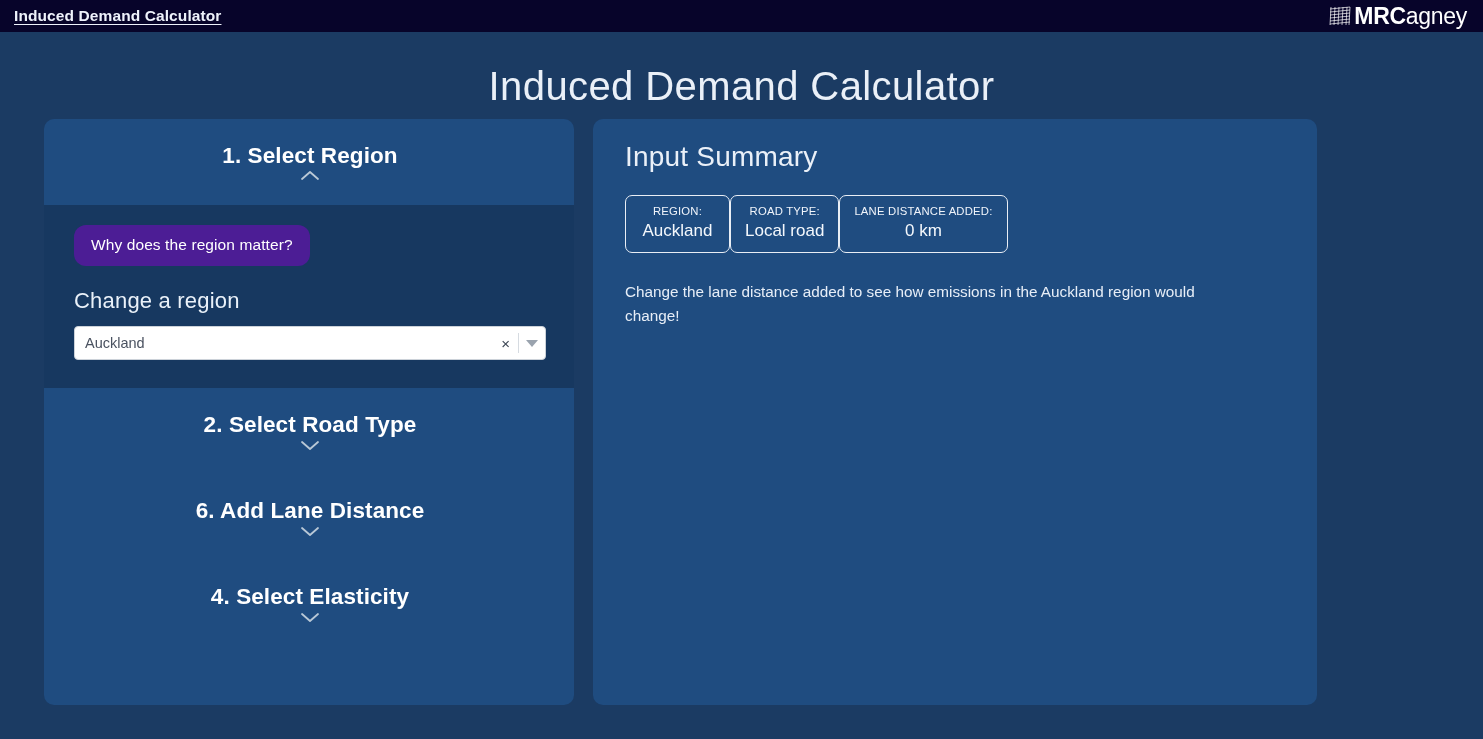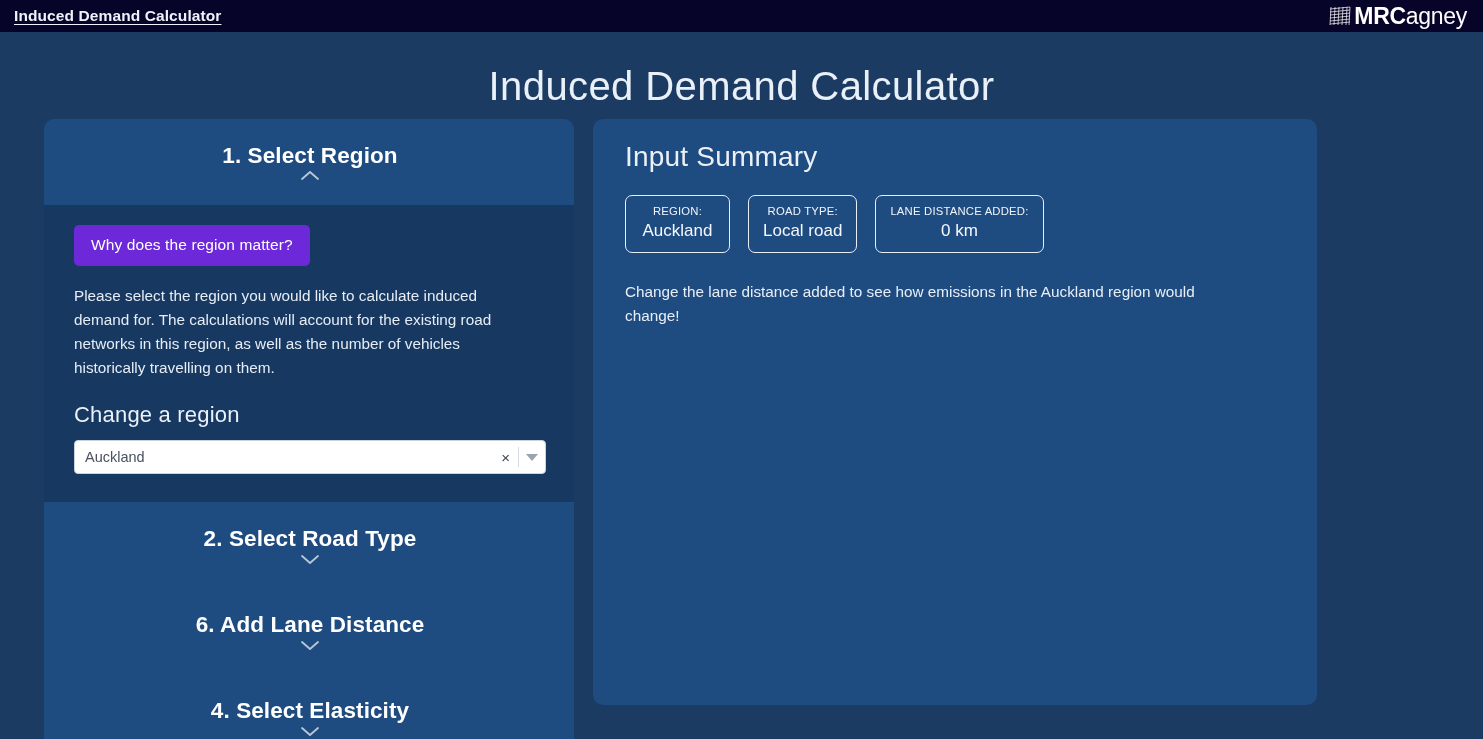--- a/index.html
+++ b/index.html
@@ -113,25 +113,25 @@
     flex: none;
     color: #b9c8d6;
   }
   .acc-body {
     background: #173860;
     padding: 20px 28px 28px 30px;
   }
 
   .why-btn {
     display: inline-block;
-    background: #6d28d9;
+    background: #4c1d95;
     color: #ffffff;
     font-size: 15.5px;
     border: none;
-    border-radius: 5px;
+    border-radius: 12px;
     padding: 11px 17px 12px 17px;
     cursor: pointer;
     font-family: inherit;
     letter-spacing: 0.1px;
   }
   .acc-para {
     margin-top: 18px;
     font-size: 15.3px;
     line-height: 24px;
     color: #e6edf6;
@@ -192,21 +192,21 @@
   
   .summary-title {
     font-size: 28px;
     font-weight: 300;
     color: #eaf0f8;
     letter-spacing: 0.2px;
     padding-left: 4px;
   }
   .cards {
     display: flex;
-    gap: 18px;
+    gap: 0;
     margin-top: 22px;
     padding-left: 4px;
   }
   .card {
     border: 1.6px solid #e9eef5;
     border-radius: 7px;
     padding: 9px 14px 11px 14px;
     min-width: 105px;
     text-align: center;
     background: transparent;
@@ -270,21 +270,20 @@
     <div class="acc-header">
       <span class="acc-title">1. Select Region</span>
       <span class="chev">
         <svg viewBox="0 0 22 14" width="22" height="14" aria-hidden="true">
           <polyline points="3,10 11,3 19,10" fill="none" stroke="currentColor" stroke-width="1.8" stroke-linecap="round" stroke-linejoin="round"></polyline>
         </svg>
       </span>
     </div>
     <div class="acc-body">
       <button class="why-btn">Why does the region matter?</button>
-      <p class="acc-para">Please select the region you would like to calculate induced demand for. The calculations will account for the existing road networks in this region, as well as the number of vehicles historically travelling on them.</p>
       <div class="field-label">Change a region</div>
       <div class="select-ctl">
         <span class="select-value">Auckland</span>
         <span class="sel-clear">×</span>
         <span class="sel-divider"></span>
         <span class="sel-arrow">
             <i></i>
           </span>
       </div>
     </div>

